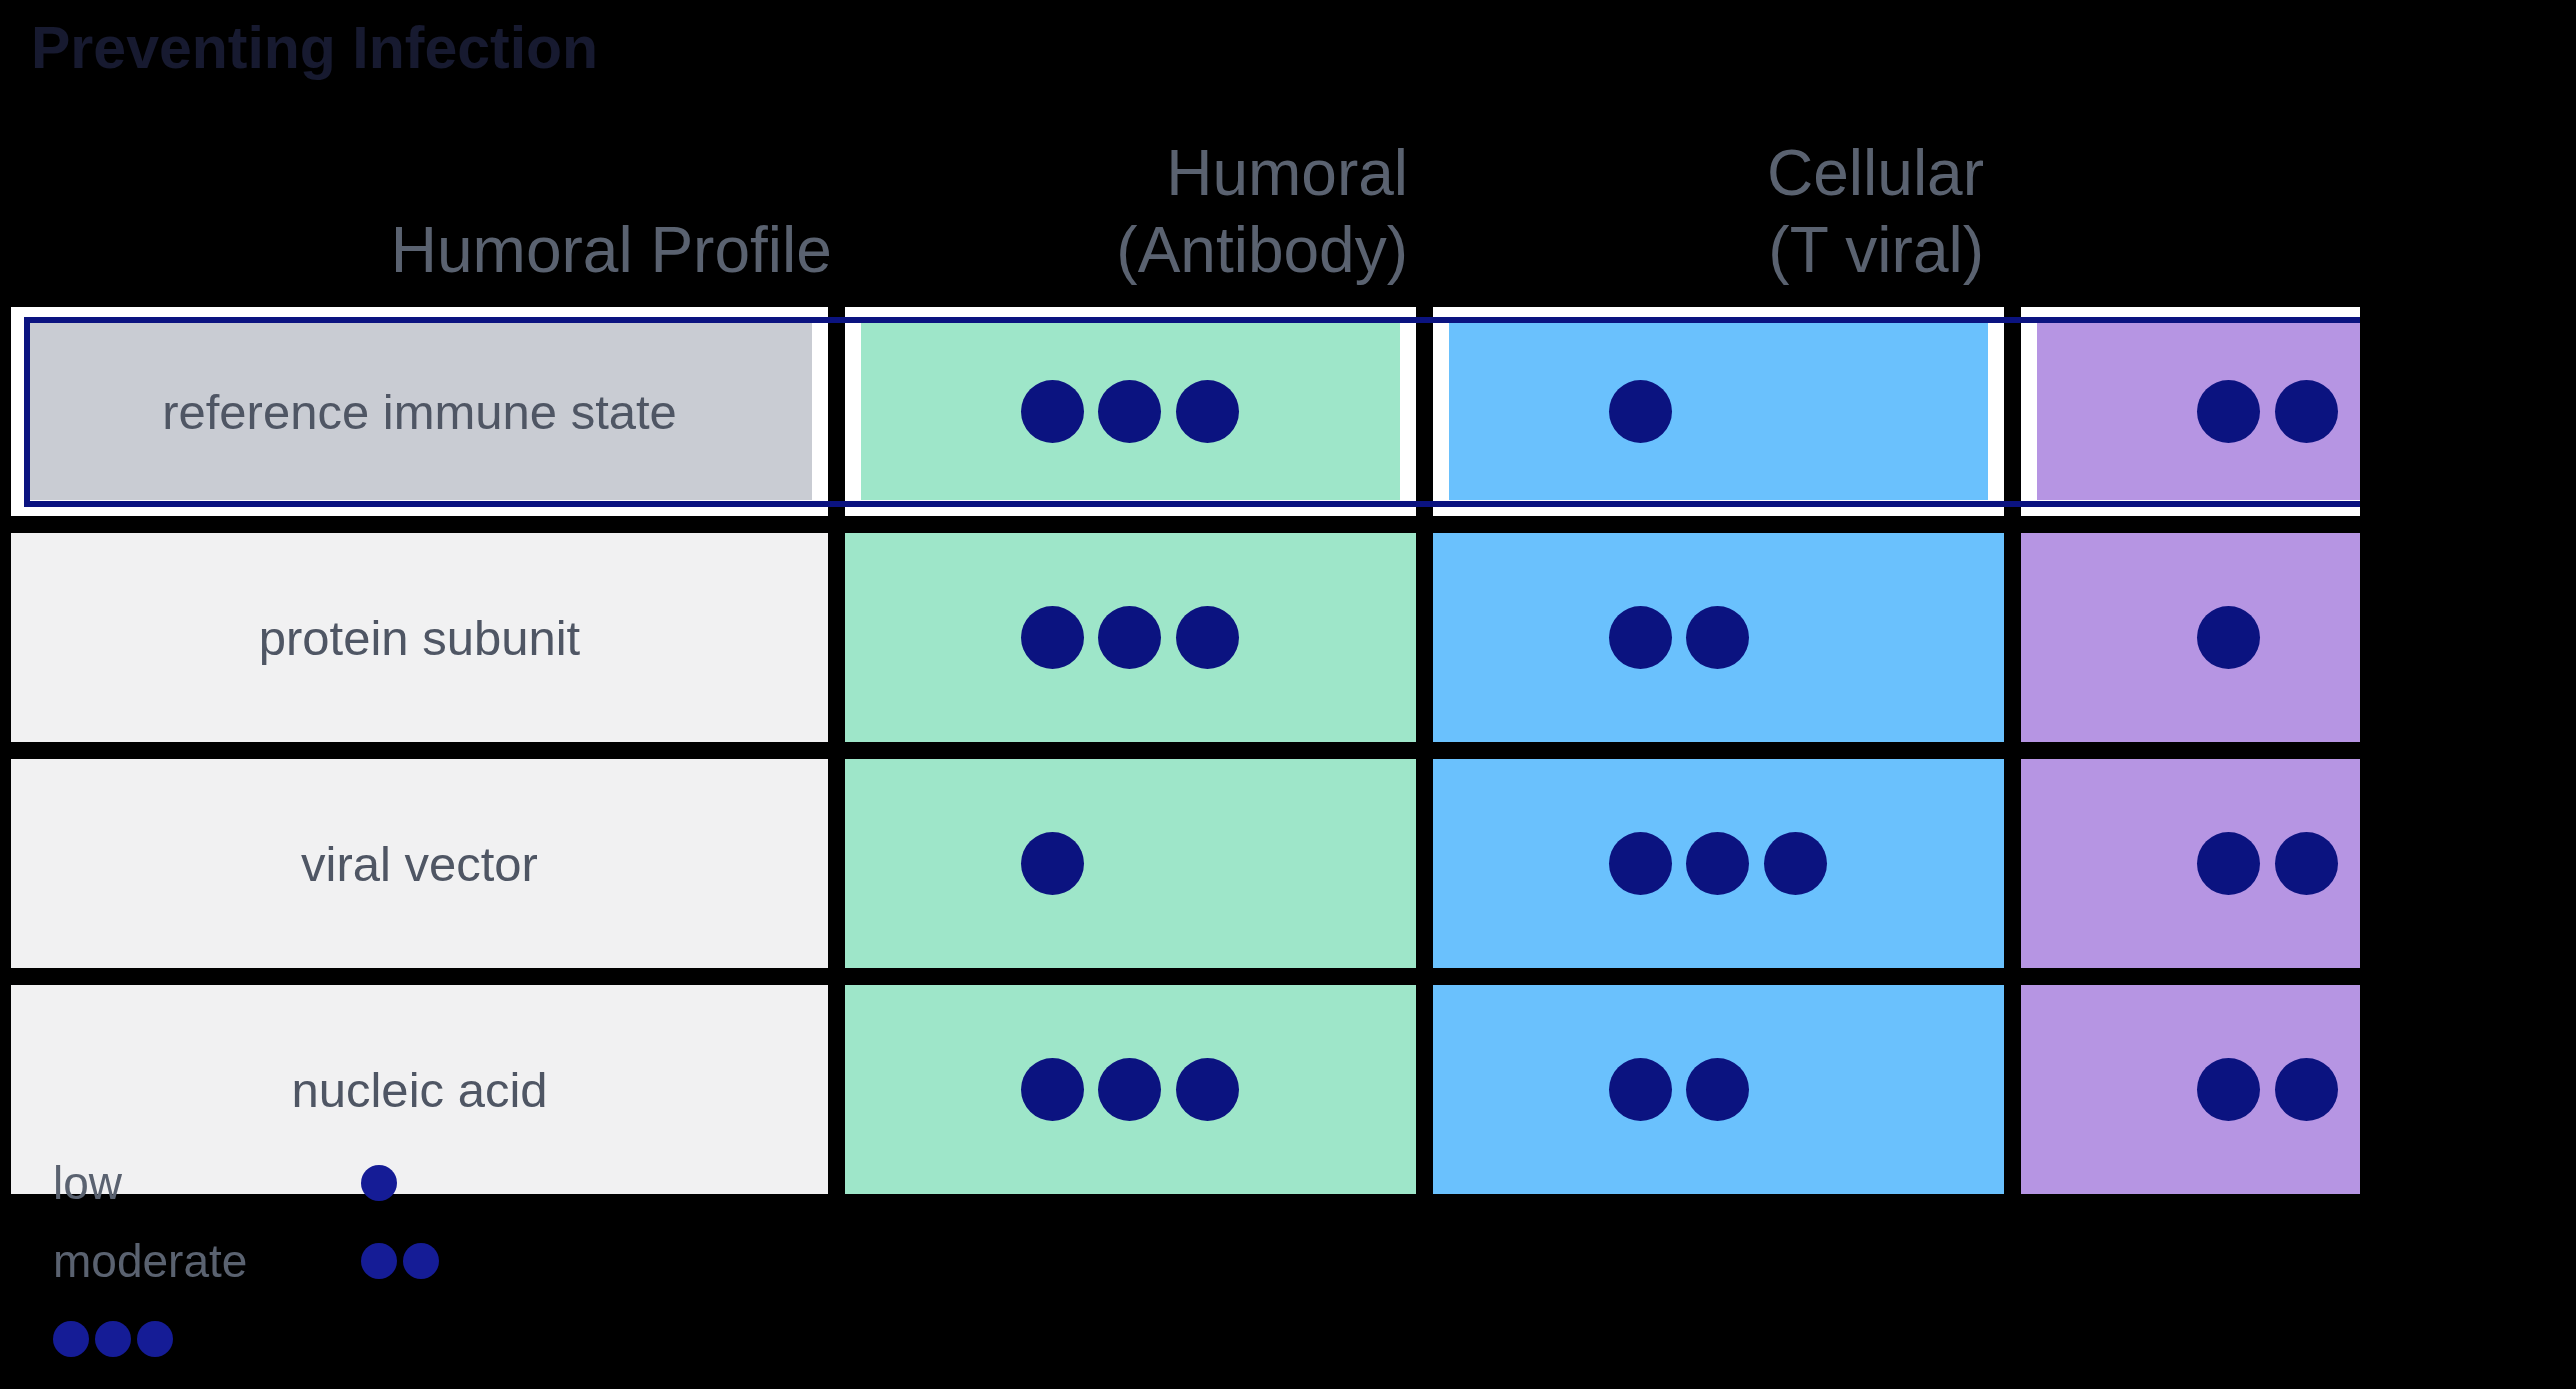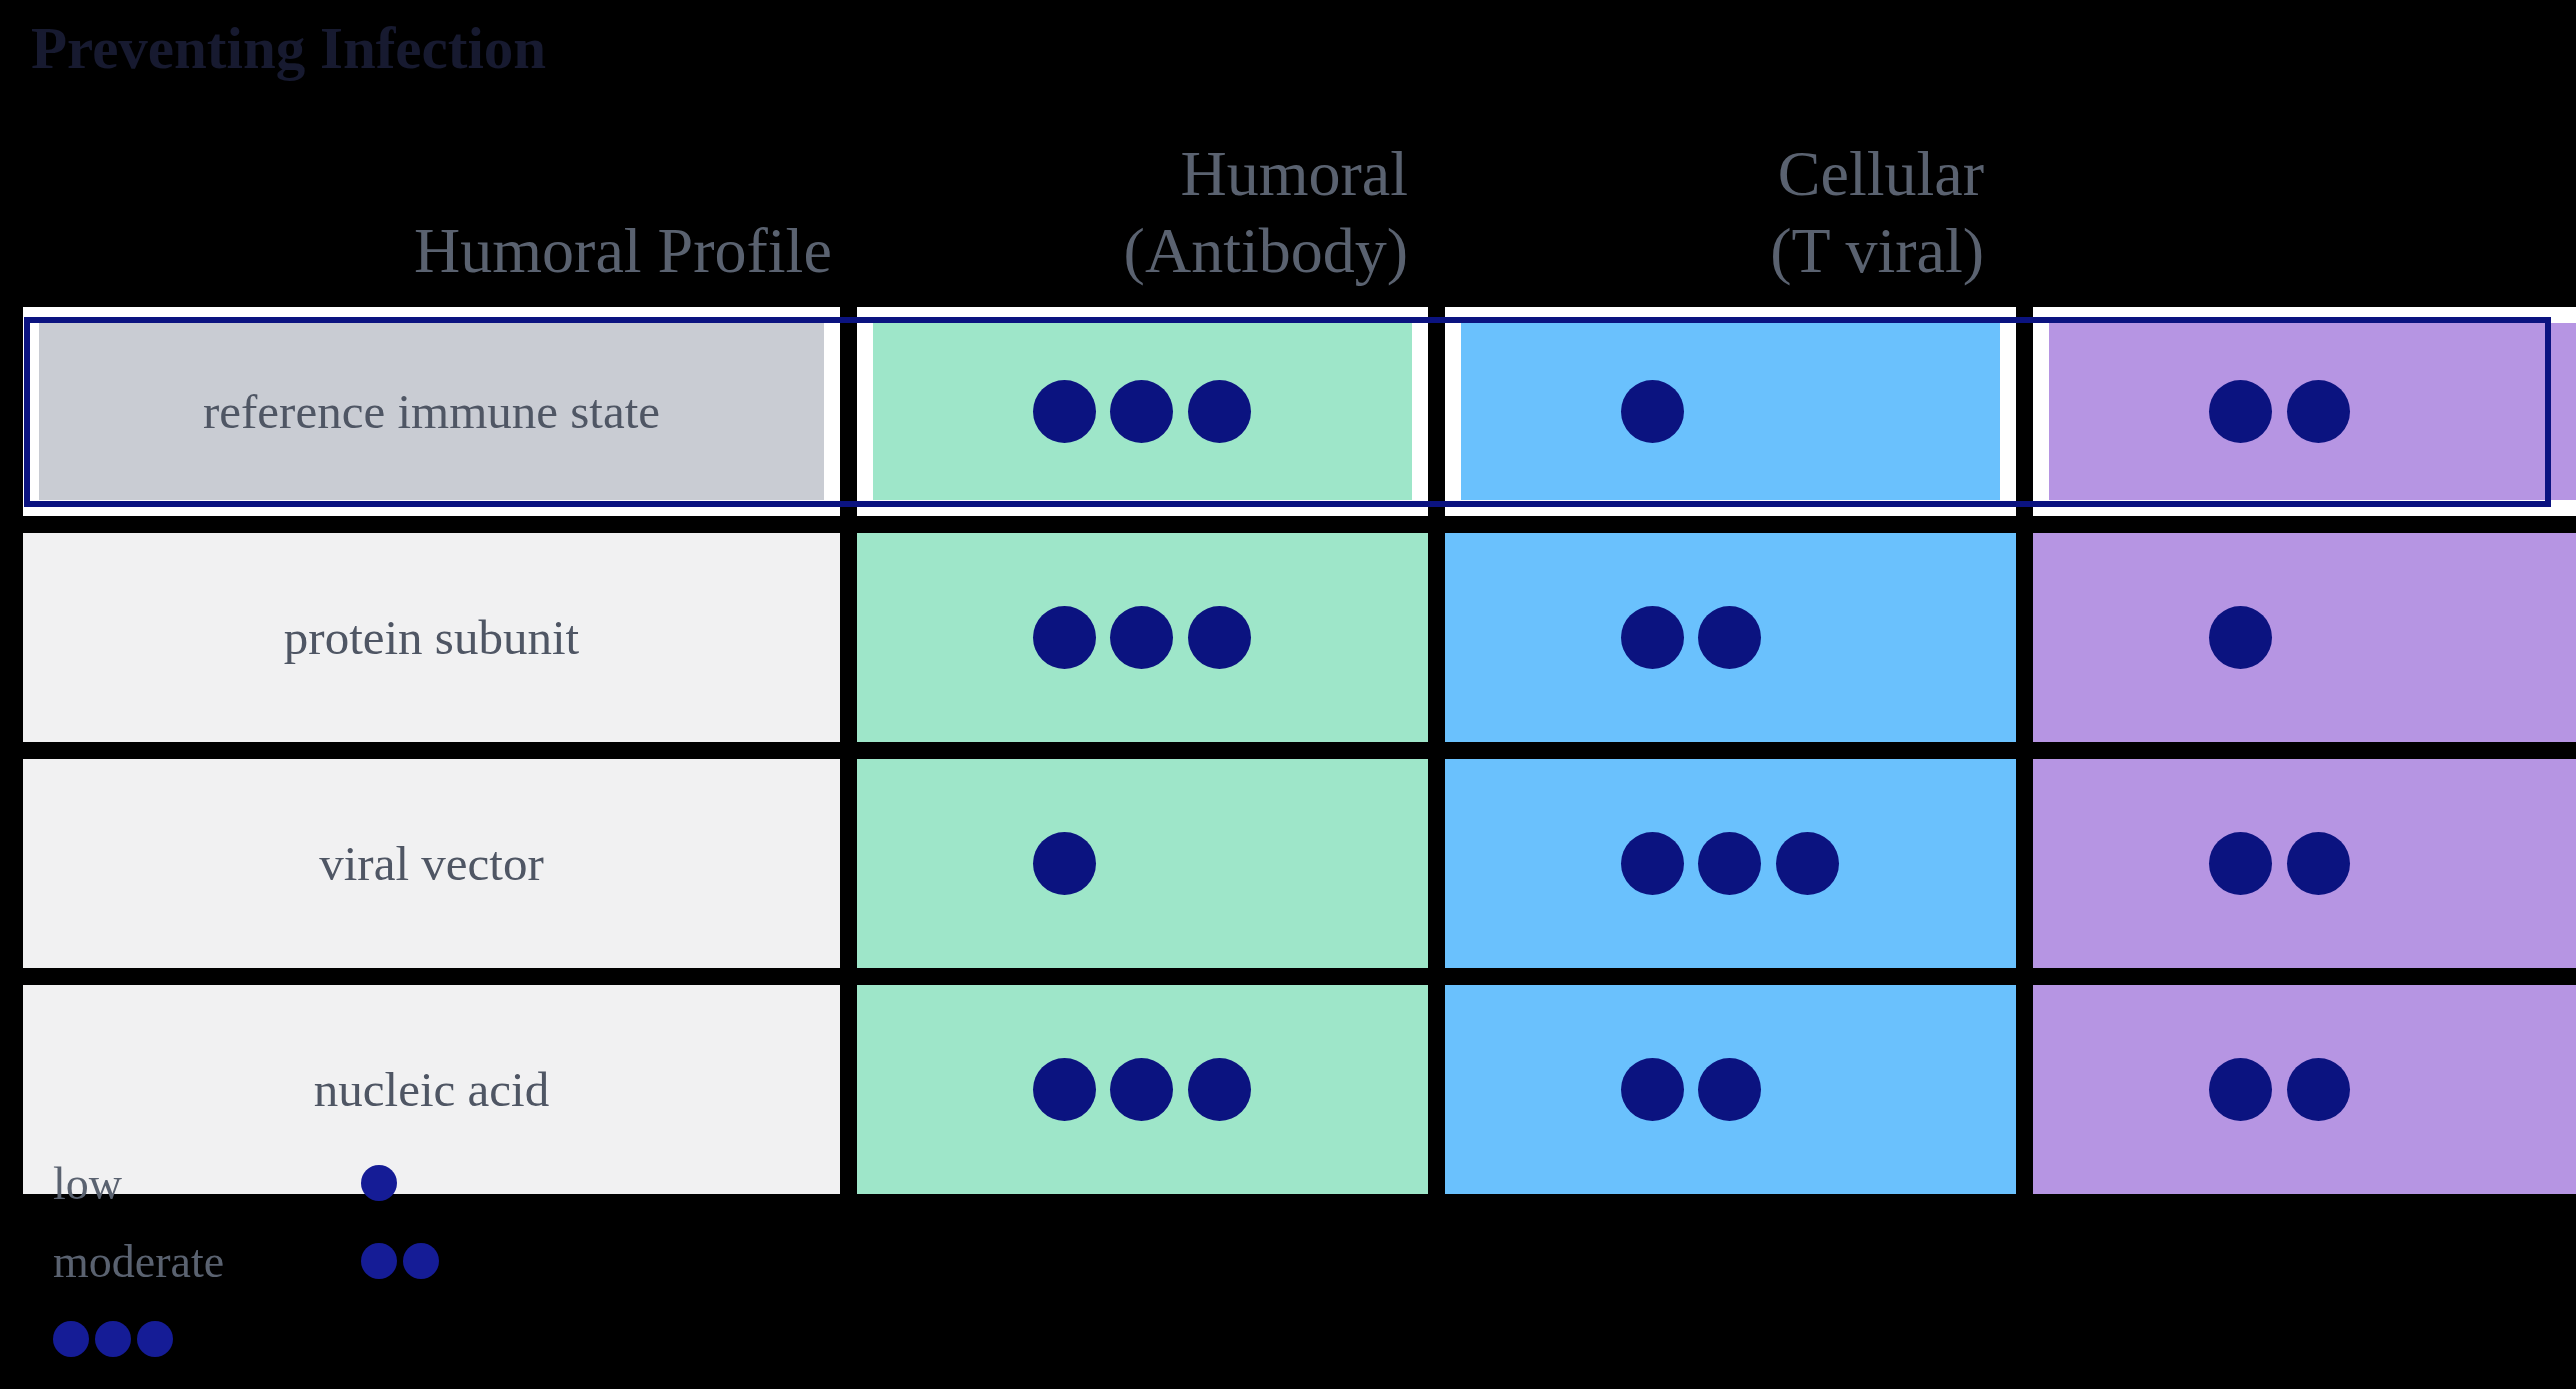--- a/index.html
+++ b/index.html
@@ -1,34 +1,34 @@
 <!DOCTYPE html>
 <html style="--background: #000000; --title: #171a30; --header-text: #5a6270; --label-text: #4f5664; --cell-bg: #ffffff; --label-bg: #f1f1f2; --reference-label-bg: #c9ccd3; --green: #9ee6c9; --blue: #6ac1fd; --purple: #b695e3; --navy: #0b1380; --legend-dot: #151c96;font-size:8.4px"><head>
 <meta charset="utf-8">
 <style>
   html,body{margin:0;padding:0;background:#000;}
   .stage{
     position:relative;
-    width:2576px;height:1390px;
+    width:2360px;height:1390px;
     background:var(--background,#000);
-    font-family:Liberation Serif, serif;
+    font-family:Liberation Sans, sans-serif;
     overflow:hidden;
   }
   .title{
     position:absolute;left:31px;top:11.6px;
     font-size:59px;font-weight:700;line-height:1.25;
     color:var(--title,#14161f);
   }
   .col-head{
     position:absolute;text-align:right;
     font-size:64px;line-height:77px;
     color:var(--header-text,#5a6270);
   }
   .grid{
-    position:absolute;left:23px;top:307px;width:2546px;
+    position:absolute;left:11px;top:307px;width:2546px;
     display:grid;
     grid-template-columns:817px 571px 571px 572px;
     grid-auto-rows:209px;
     column-gap:5.3px;row-gap:1.6px;gap:17px;
   }
   .card{background:var(--cell-bg,#fff);box-sizing:border-box;}
   .card.hl{padding:16.4px;}
   .fill{width:100%;height:100%;display:flex;align-items:center;justify-content:center;}
   .label-fill{background:var(--label-bg,#f1f1f2);}
   .hl .label-fill{background:var(--reference-label-bg,#c9ccd3);}

